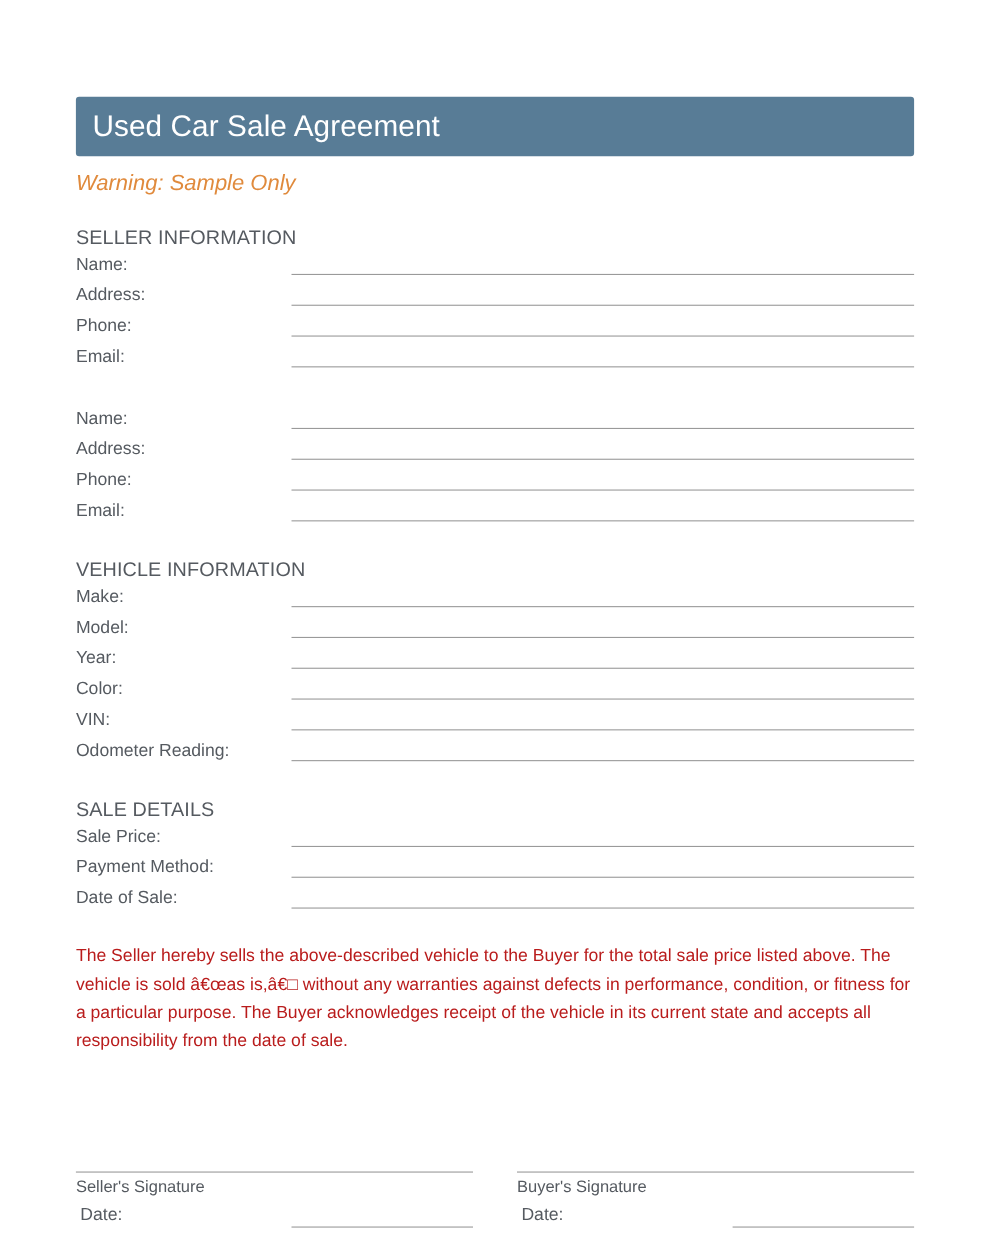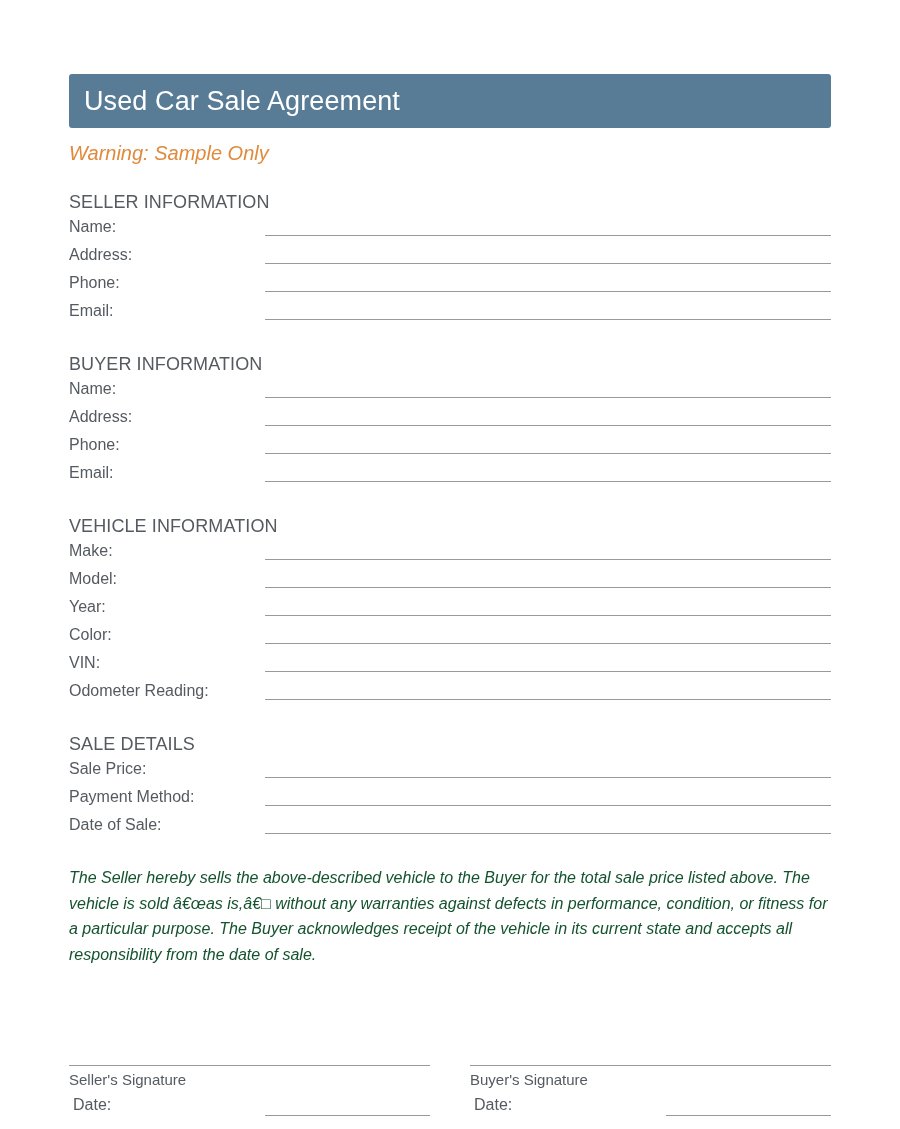--- a/index.html
+++ b/index.html
@@ -1,26 +1,26 @@
 <!DOCTYPE html>
 <html><head>
   <meta charset="utf-8">
   <style>
     html, body { margin: 0; padding: 0; background: #ffffff; }
     body { width: 900px; height: 1129px; position: relative; font-family: "Liberation Sans", sans-serif; color: #555a60; overflow: hidden; }
-    .page { position: absolute; left: 69px; top: 74px; width: 762px; }
+    .page { position: absolute; left: 69px; top: 88px; width: 762px; }
     .title-bar { height: 54px; background: #587c96; border-radius: 3px; display: flex; align-items: center; padding-left: 15px; box-sizing: border-box; }
     .title { color: #ffffff; font-size: 27px; letter-spacing: 0.1px; }
     .warning { margin-top: 15px; color: #e08a3c; font-style: italic; font-size: 20px; height: 20px; line-height: 20px; }
     .section { margin-top: 28px; }
     .section-title { font-size: 18px; color: #555a60; height: 22px; line-height: 22px; letter-spacing: 0.1px; }
     .row { position: relative; height: 28px; text-align: right; }
     .row .lbl { position: absolute; left: 0; top: 5px; font-size: 16px; line-height: 18px; color: #555a60; }
     .row .line { position: absolute; left: 196px; right: 0; top: 22px; height: 0; border-bottom: 1px solid #9a9a9a; }
-    .para { margin-top: 26px; font-size: 16px; line-height: 25.5px; color: #14532d; width: 762px; font-style: italic; }
+    .para { margin-top: 26px; font-size: 16px; line-height: 25.5px; color: #b91c1c; width: 762px; }
     .sigs { position: absolute; left: 69px; top: 1025px; width: 762px; }
     .sig { position: absolute; top: 0; width: 361px; margin-top: 40px; }
     .sig.left { left: 0; }
     .sig.right { left: 401px; }
     .sig .sigline { border-top: 1px solid #9a9a9a; height: 0; }
     .sig .siglabel { margin-top: 5px; font-size: 15px; line-height: 18px; color: #555a60; }
     .sig .daterow { position: relative; height: 24px; margin-top: 5px; }
     .sig .datelbl { position: absolute; left: 4px; top: 2px; font-size: 16px; line-height: 18px; }
     .sig .dateline { position: absolute; left: 196px; right: 0; top: 21px; border-bottom: 1px solid #9a9a9a; }
   </style>
@@ -47,21 +47,20 @@
       <span class="lbl">Phone:</span>
       <span class="line"></span>
     </div>
     <div class="row">
       <span class="lbl">Email:</span>
       <span class="line"></span>
     </div>
   </div>
 
   <div class="section">
-    <div class="section-title">BUYER INFORMATION</div>
     <div class="row">
       <span class="lbl">Name:</span>
       <span class="line"></span>
     </div>
     <div class="row">
       <span class="lbl">Address:</span>
       <span class="line"></span>
     </div>
     <div class="row">
       <span class="lbl">Phone:</span>

